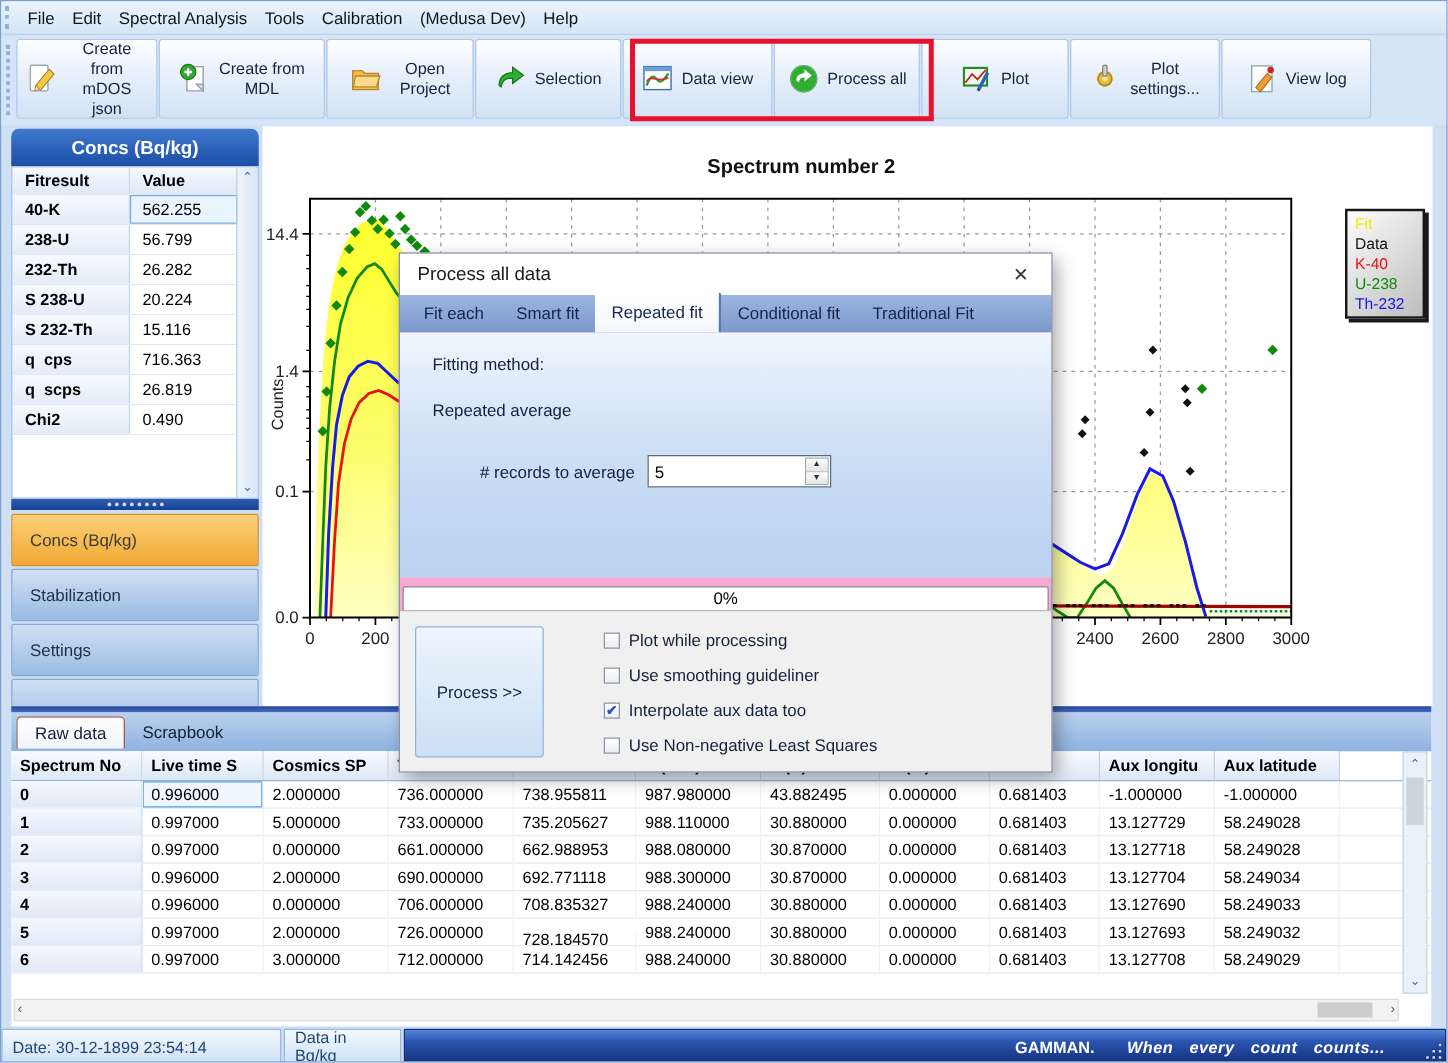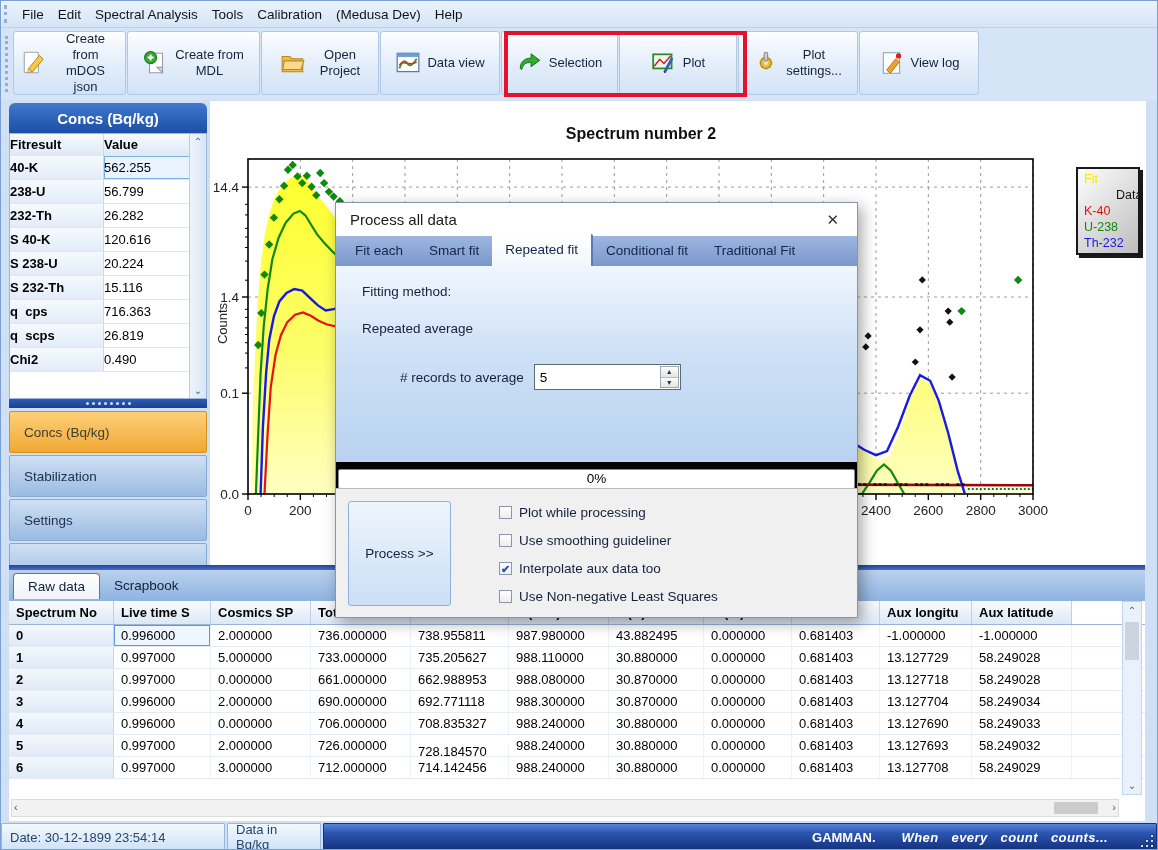--- a/index.html
+++ b/index.html
@@ -16,41 +16,41 @@
   .tlabel{font-size:13px;color:#14243c;white-space:pre-line;text-align:center;line-height:1.25;}
   .ticon{width:26px;height:26px;flex:0 0 26px;}
   .ticon svg{width:26px;height:26px;}
   .red-box{position:absolute;left:503px;top:3px;width:243px;height:66px;border:4px solid #e8112d;pointer-events:none;z-index:5;}
   
   .sidebar{position:absolute;left:8px;top:102px;width:198px;height:460px;}
   .sb-header{height:30px;background:linear-gradient(#4079ce,#1c4ea6);border-radius:6px 6px 0 0;color:#fff;font-weight:bold;font-size:15px;display:flex;align-items:center;justify-content:center;}
   .sb-table{position:relative;background:#fff;border:1px solid #9ab6dc;height:266px;overflow:hidden;}
   .sb-row{display:flex;height:24px;border-bottom:1px solid #dde8f4;}
   .sb-row.hdr{height:22px;}
-  .sb-cell{white-space:pre;font-size:13px;display:flex;align-items:center;padding-left:0;color:#000;}
+  .sb-cell{white-space:pre;font-size:13px;display:flex;align-items:center;padding-left:10px;color:#000;}
   .sb-cell.c0{width:94px;background:linear-gradient(#f6fafe,#e2ecf8);font-weight:bold;border-right:1px solid #c8d8ec;}
   .sb-cell.c1{width:86px;background:#fff;}
   .sb-cell.hdrc{font-weight:bold;background:linear-gradient(#f6fafe,#dfe9f6);}
   .sb-cell.sel{background:#eaf4fe;box-shadow:inset 0 0 0 1px #79aee6;}
   .sb-scroll{position:absolute;right:0;top:0;bottom:0;width:17px;background:linear-gradient(90deg,#eef4fb,#d9e6f5);border-left:1px solid #b8cce4;font-size:10px;color:#41679c;text-align:center;}
   .sb-scroll .up{position:absolute;top:2px;left:0;right:0;}
   .sb-scroll .dn{position:absolute;bottom:2px;left:0;right:0;}
   .sb-split{height:9px;background:linear-gradient(#2c5cb0,#1a4092);display:flex;align-items:center;justify-content:center;gap:3px;}
   .sb-split i{width:3px;height:3px;background:#cfe0f5;border-radius:50%;display:block;}
   .sb-nav{margin-top:3px;}
   .nav-btn{height:42px;margin-bottom:2px;border:1px solid #86a9d2;border-radius:2px;background:linear-gradient(#cfe0f4,#9abbe2);display:flex;align-items:center;padding-left:14px;font-size:13.5px;color:#20324e;cursor:default;}
   .nav-btn.active{background:linear-gradient(#fdd078,#f0a833);border-color:#d89020;color:#3c3c34;}
   
   .chart{position:absolute;left:209px;top:100px;width:936px;height:464px;background:#fff;}
   .chart-title{position:absolute;left:38px;top:24px;width:786px;text-align:center;font-size:16px;font-weight:bold;color:#101010;}
   .ylab{position:absolute;left:-28px;top:215px;width:80px;text-align:center;transform:rotate(-90deg);font-size:13px;color:#222;}
   .legend{position:absolute;left:866px;top:66px;width:64px;background:linear-gradient(135deg,#fdfdfd,#bdbdbd);border:2px solid #181818;box-shadow:3px 3px 0 rgba(0,0,0,.9);padding:2px 6px;z-index:2;}
   .lg-item{font-size:12.5px;line-height:16px;white-space:nowrap;}
   
-  .dialog{position:absolute;left:318px;top:201px;width:523px;height:416px;background:#000000;border:1px solid #8596a8;box-shadow:4px 5px 14px rgba(0,0,0,.35);z-index:10;margin-left:16px;}
+  .dialog{position:absolute;left:318px;top:201px;width:523px;height:416px;background:#f9a8d4;border:1px solid #8596a8;box-shadow:4px 5px 14px rgba(0,0,0,.35);z-index:10;}
   .dlg-title{height:33px;background:#fff;display:flex;align-items:center;padding:0 14px;font-size:15px;color:#1a1a1a;}
   .dlg-close{margin-left:auto;font-size:15px;color:#333;cursor:default;padding:0 4px;}
   .dlg-tabs{height:30px;background:linear-gradient(#9cb6e0,#7b98cc);display:flex;align-items:flex-end;padding-left:6px;}
   .dlg-tab{padding:0 13px;line-height:30px;font-size:13.5px;color:#15254a;cursor:default;}
   .dlg-tab.active{background:linear-gradient(#ffffff,#f2f6fc);height:32px;line-height:32px;border-radius:2px 2px 0 0;border-right:2px solid #5a7ab0;}
   .dlg-content{height:196px;background:linear-gradient(#f0f6fe,#cde0f6 45%,#b9d2f0);padding:18px 0 0 26px;position:relative;}
   .dlg-lbl{font-size:13.5px;color:#14213d;margin-bottom:22px;}
   .rec-row{position:absolute;left:64px;top:98px;display:flex;align-items:center;}
   .rec-lbl{font-size:13.5px;color:#14213d;margin-right:10px;}
   .spin{width:147px;height:26px;background:#fff;border:1px solid#5a6a7a;display:flex;align-items:center;position:relative;}
@@ -131,34 +131,42 @@
 MDL</span>
       </div>
       <div class="tbtn" style="width: 118px; gap: 14px;">
         <span class="ticon"><svg viewBox="0 0 24 24">
             <path d="M2 6 h7 l2 2 h10 v12 H2 z" fill="#f0b949" stroke="#b8882a"></path>
             <path d="M4 10 h18 l-2.5 8 H2.5 z" fill="#fbda8e" stroke="#b8882a"></path>
           </svg></span>
         <span class="tlabel">Open
 Project</span>
       </div>
+      <div class="tbtn" style="width: 117px;">
+        <span class="ticon"><svg viewBox="0 0 24 24">
+            <path d="M3 17 C3 10 8 7.5 13 7.5 L13 3.5 L21 9.5 L13 15.5 L13 11.5 C8.5 11.5 5.5 12.5 4.5 18 Z" fill="#2fae2f" stroke="#187018" stroke-width="0.9"></path>
+          </svg></span>
+        <span class="tlabel">Selection</span>
+      </div>
       <div class="tbtn" style="width: 120px;">
         <span class="ticon"><svg viewBox="0 0 24 24">
             <rect x="2" y="3" width="20" height="17" fill="#fff" stroke="#3a6ab0"></rect>
             <rect x="2" y="3" width="20" height="3.4" fill="#6f9bd6"></rect>
             <path d="M4 17 C7 9 9 9 12 13 C14 15.5 16 14 20 8" stroke="#2aa02a" fill="none" stroke-width="1.7"></path>
             <path d="M4 14 C8 8 13 16 20 11" stroke="#d03030" fill="none" stroke-width="1.4"></path>
           </svg></span>
         <span class="tlabel">Data view</span>
       </div>
       <div class="tbtn" style="width: 117px;">
         <span class="ticon"><svg viewBox="0 0 24 24">
-            <path d="M3 17 C3 10 8 7.5 13 7.5 L13 3.5 L21 9.5 L13 15.5 L13 11.5 C8.5 11.5 5.5 12.5 4.5 18 Z" fill="#2fae2f" stroke="#187018" stroke-width="0.9"></path>
-          </svg></span>
-        <span class="tlabel">Selection</span>
+            <circle cx="12" cy="12" r="9.6" fill="#2fae2f" stroke="#187018"></circle>
+            <circle cx="12" cy="12" r="9.6" fill="none" stroke="#9fe09f" stroke-width="1" opacity=".6"></circle>
+            <path d="M6.5 13.5 C6.5 9.5 9.5 8 12.5 8 L12.5 5 L18 9.6 L12.5 14 L12.5 11 C10 11 8.8 12 8.5 14.5 Z" fill="#fff"></path>
+          </svg></span>
+        <span class="tlabel">Process all</span>
       </div>
       <div class="tbtn" style="width: 118px;">
         <span class="ticon"><svg viewBox="0 0 24 24">
             <rect x="2" y="4" width="17" height="13" fill="#eef6ee" stroke="#2a8a2a" stroke-width="1.6"></rect>
             <path d="M3 15 L8 8.5 L12 12.5 L18 5.5" stroke="#c02020" fill="none" stroke-width="1.3"></path>
             <path d="M12.5 20.5 L19.5 7.5" stroke="#3060c0" stroke-width="2.6"></path>
             <path d="M12 21.5 l1.8-.9 -1.2-1.2z" fill="#223"></path>
           </svg></span>
         <span class="tlabel">Plot</span>
       </div>
@@ -194,24 +202,20 @@
             <div class="sb-cell c0">40-K</div>
             <div class="sb-cell c1 sel">562.255</div>
           </div>
           <div class="sb-row">
             <div class="sb-cell c0">238-U</div>
             <div class="sb-cell c1">56.799</div>
           </div>
           <div class="sb-row">
             <div class="sb-cell c0">232-Th</div>
             <div class="sb-cell c1">26.282</div>
-          </div>
-          <div class="sb-row">
-            <div class="sb-cell c0">S 40-K</div>
-            <div class="sb-cell c1">120.616</div>
           </div>
           <div class="sb-row">
             <div class="sb-cell c0">S 238-U</div>
             <div class="sb-cell c1">20.224</div>
           </div>
           <div class="sb-row">
             <div class="sb-cell c0">S 232-Th</div>
             <div class="sb-cell c1">15.116</div>
           </div>
           <div class="sb-row">
@@ -435,21 +439,21 @@
         <line x1="770.6666666666666" y1="393" x2="770.6666666666666" y2="399" stroke="#000" stroke-width="1.4"></line>
         <text x="770.6666666666666" y="414" font-size="13.5" fill="#222" text-anchor="middle" font-family="Liberation Sans,sans-serif">2800</text>
         <line x1="783.75" y1="393" x2="783.75" y2="396" stroke="#000" stroke-width="1"></line>
         <line x1="796.8333333333334" y1="393" x2="796.8333333333334" y2="396" stroke="#000" stroke-width="1"></line>
         <line x1="809.9166666666666" y1="393" x2="809.9166666666666" y2="396" stroke="#000" stroke-width="1"></line>
         <line x1="823" y1="393" x2="823" y2="399" stroke="#000" stroke-width="1.4"></line>
         <text x="823" y="414" font-size="13.5" fill="#222" text-anchor="middle" font-family="Liberation Sans,sans-serif">3000</text>
       </svg>
     <div class="legend">
         <div class="lg-item" style="color: rgb(244, 236, 0);">Fit</div>
-        <div class="lg-item" style="color: rgb(17, 17, 17); margin-left: 32px;">Data</div>
+        <div class="lg-item" style="color: rgb(17, 17, 17);">Data</div>
         <div class="lg-item" style="color: rgb(224, 16, 16);">K-40</div>
         <div class="lg-item" style="color: rgb(15, 138, 15);">U-238</div>
         <div class="lg-item" style="color: rgb(26, 26, 230);">Th-232</div>
       </div>
   </div>
 
   <div class="bottom">
     <div class="bp-band"></div>
     <div class="bp-tabs">
         <div class="bp-tab active">Raw data</div>

